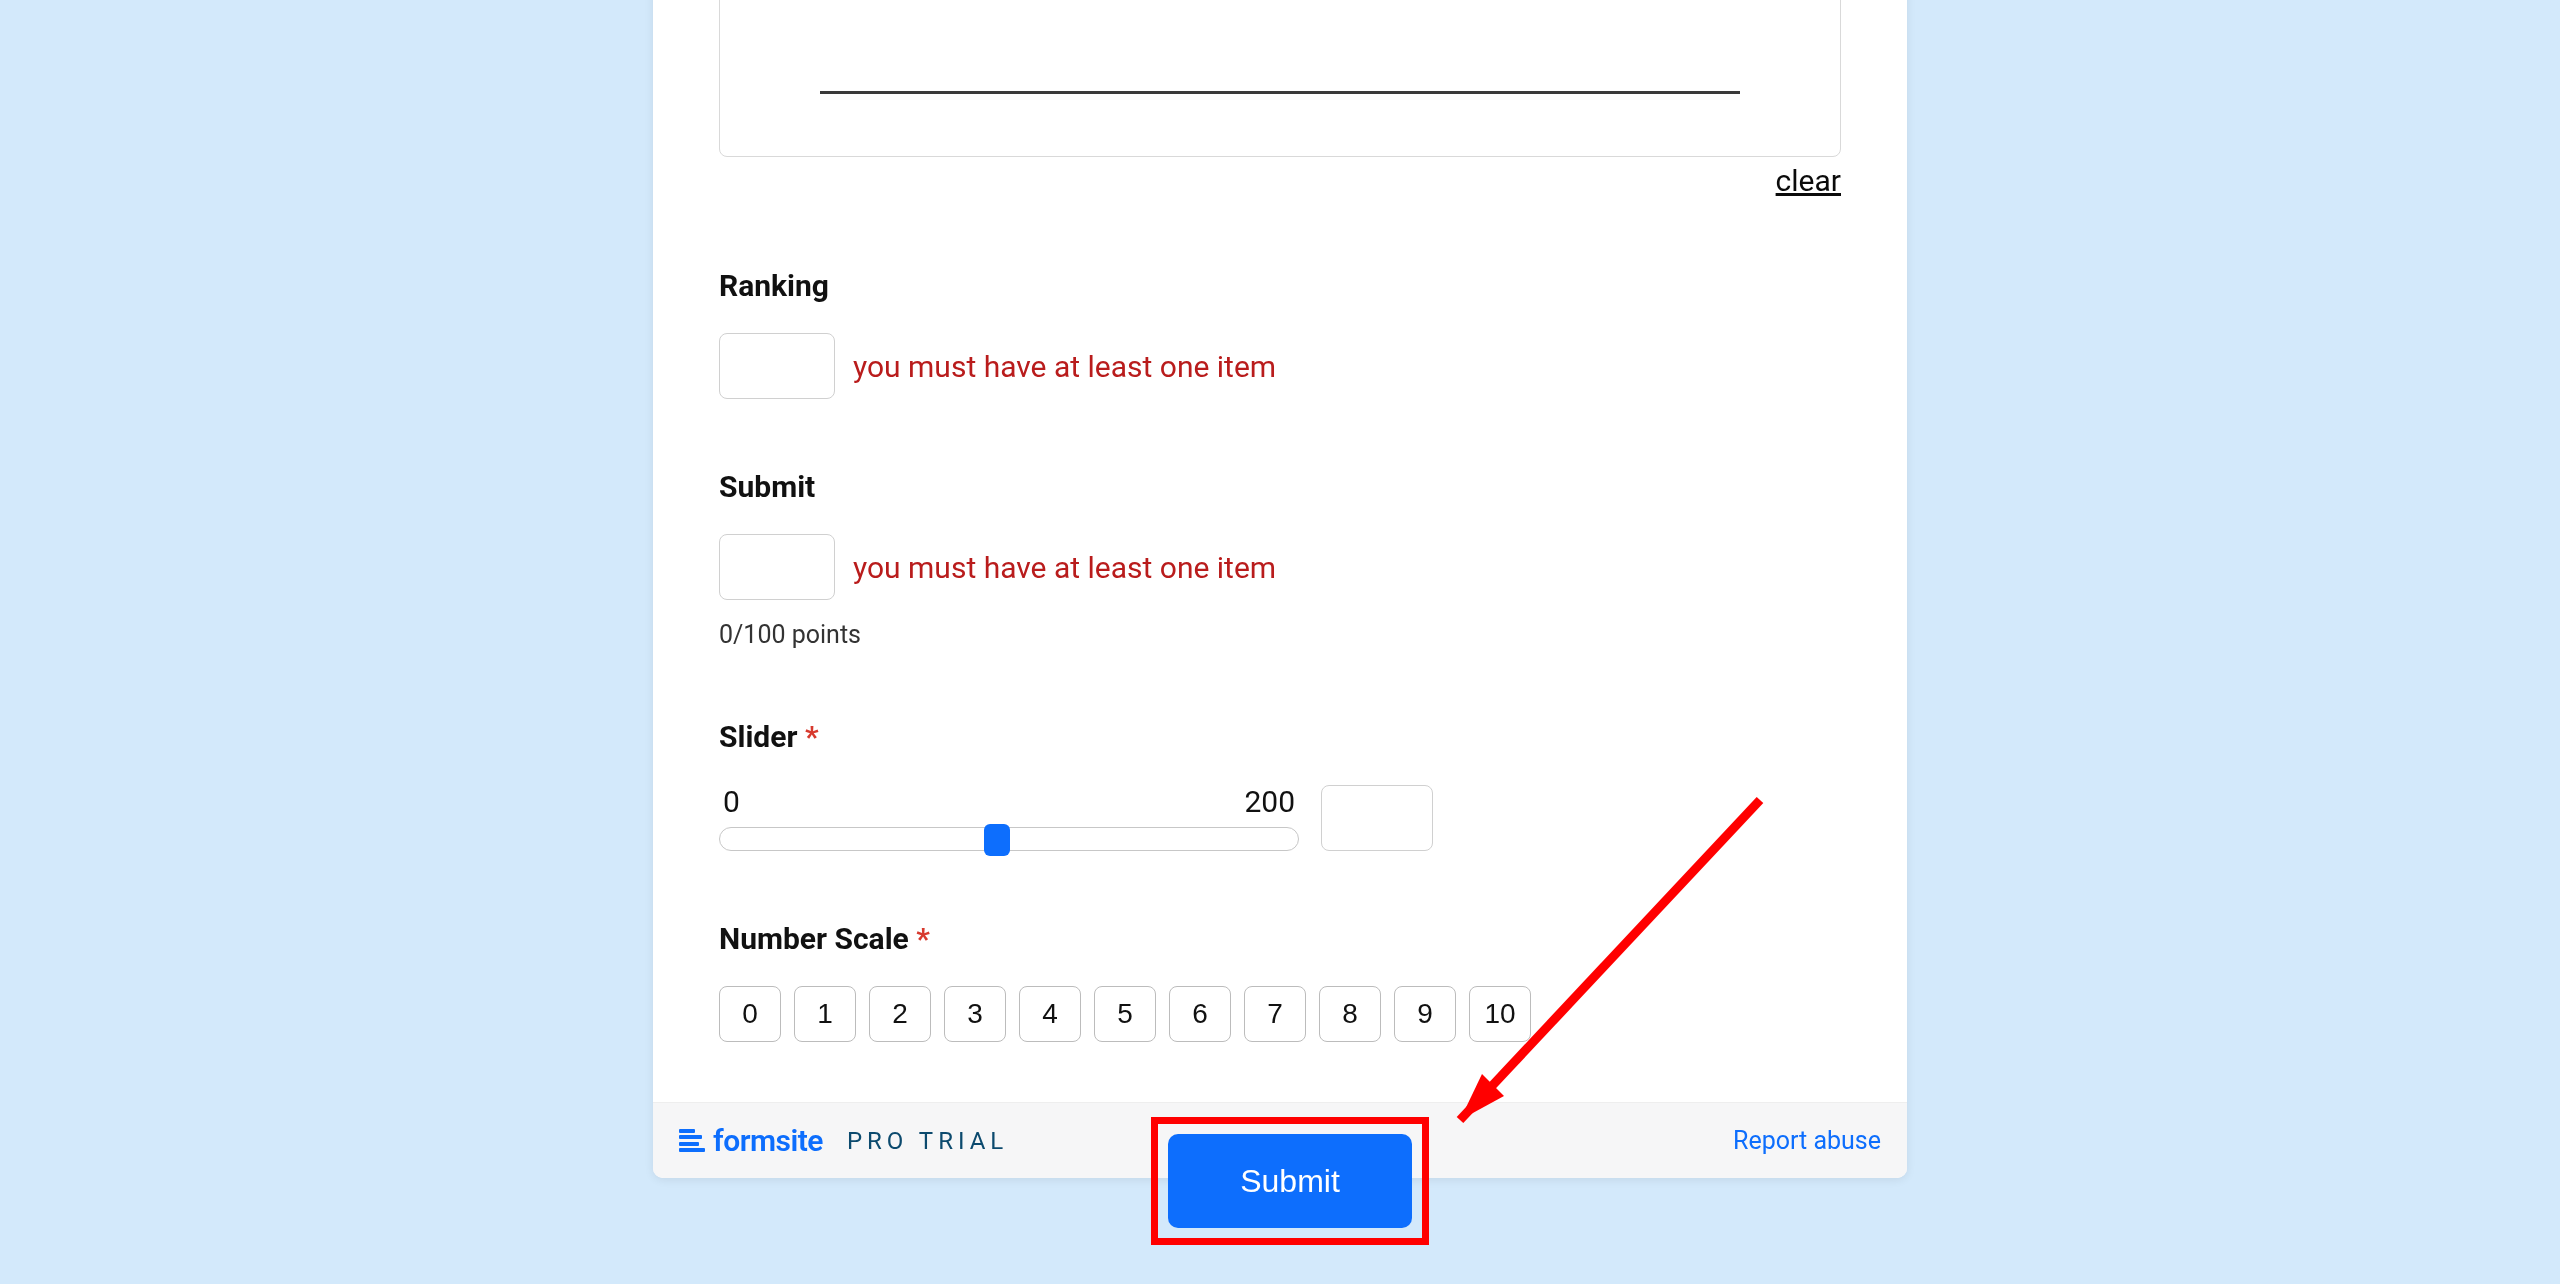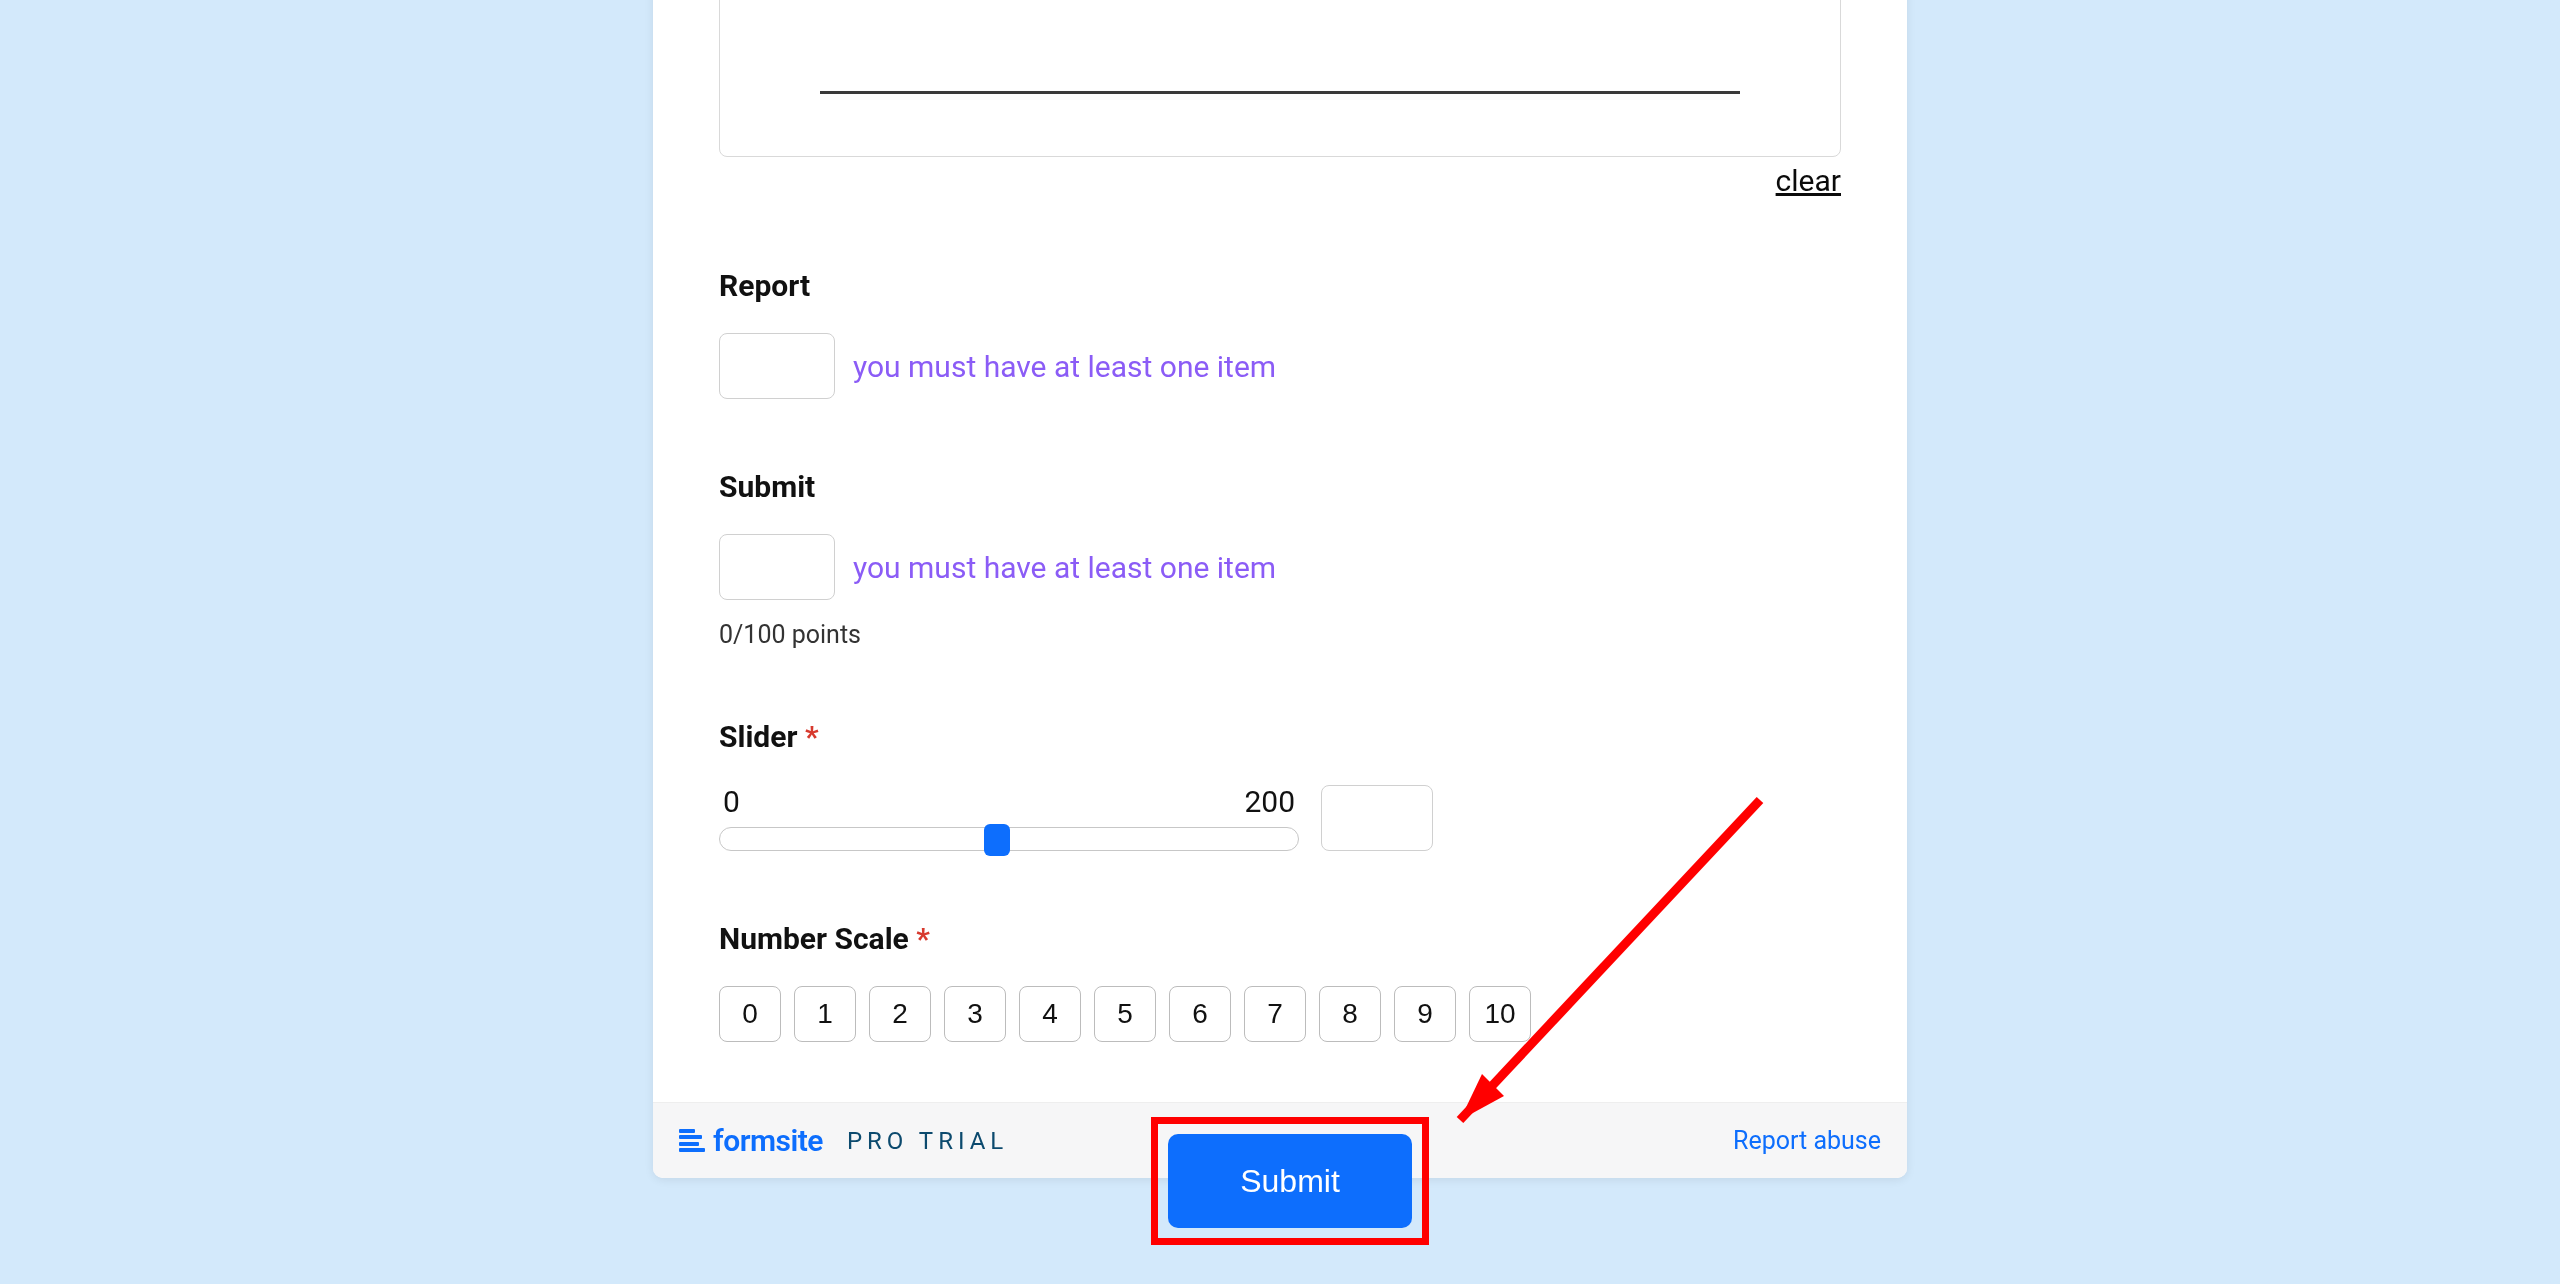--- a/index.html
+++ b/index.html
@@ -62,21 +62,21 @@
       width: 116px;
       height: 66px;
       border: 1px solid #d0d0d0;
       border-radius: 8px;
       background: #fff;
       font-size: 28px;
       padding: 0 14px;
     }
     .hint-text {
       font-size: 30px;
-      color: #8b5cf6;
+      color: #b91c1c;
       font-weight: 400;
     }
     .points-text {
       font-size: 25px;
       color: #333;
       margin-top: 20px;
     }
     .slider-row {
       display: flex;
       align-items: center;
@@ -205,21 +205,21 @@
   <div class="form-body">
 
     <div class="sig-box">
       <div class="sig-line"></div>
     </div>
     <div class="clear-wrap">
       <span class="clear-link">clear</span>
     </div>
 
     <div class="field-group">
-      <span class="field-label">Report</span>
+      <span class="field-label">Ranking</span>
       <div class="inline-row">
         <input class="small-input" type="text" style="">
         <span class="hint-text">you must have at least one item</span>
       </div>
     </div>
 
     <div class="field-group">
       <span class="field-label">Submit</span>
       <div class="inline-row">
         <input class="small-input" type="text" style="">

